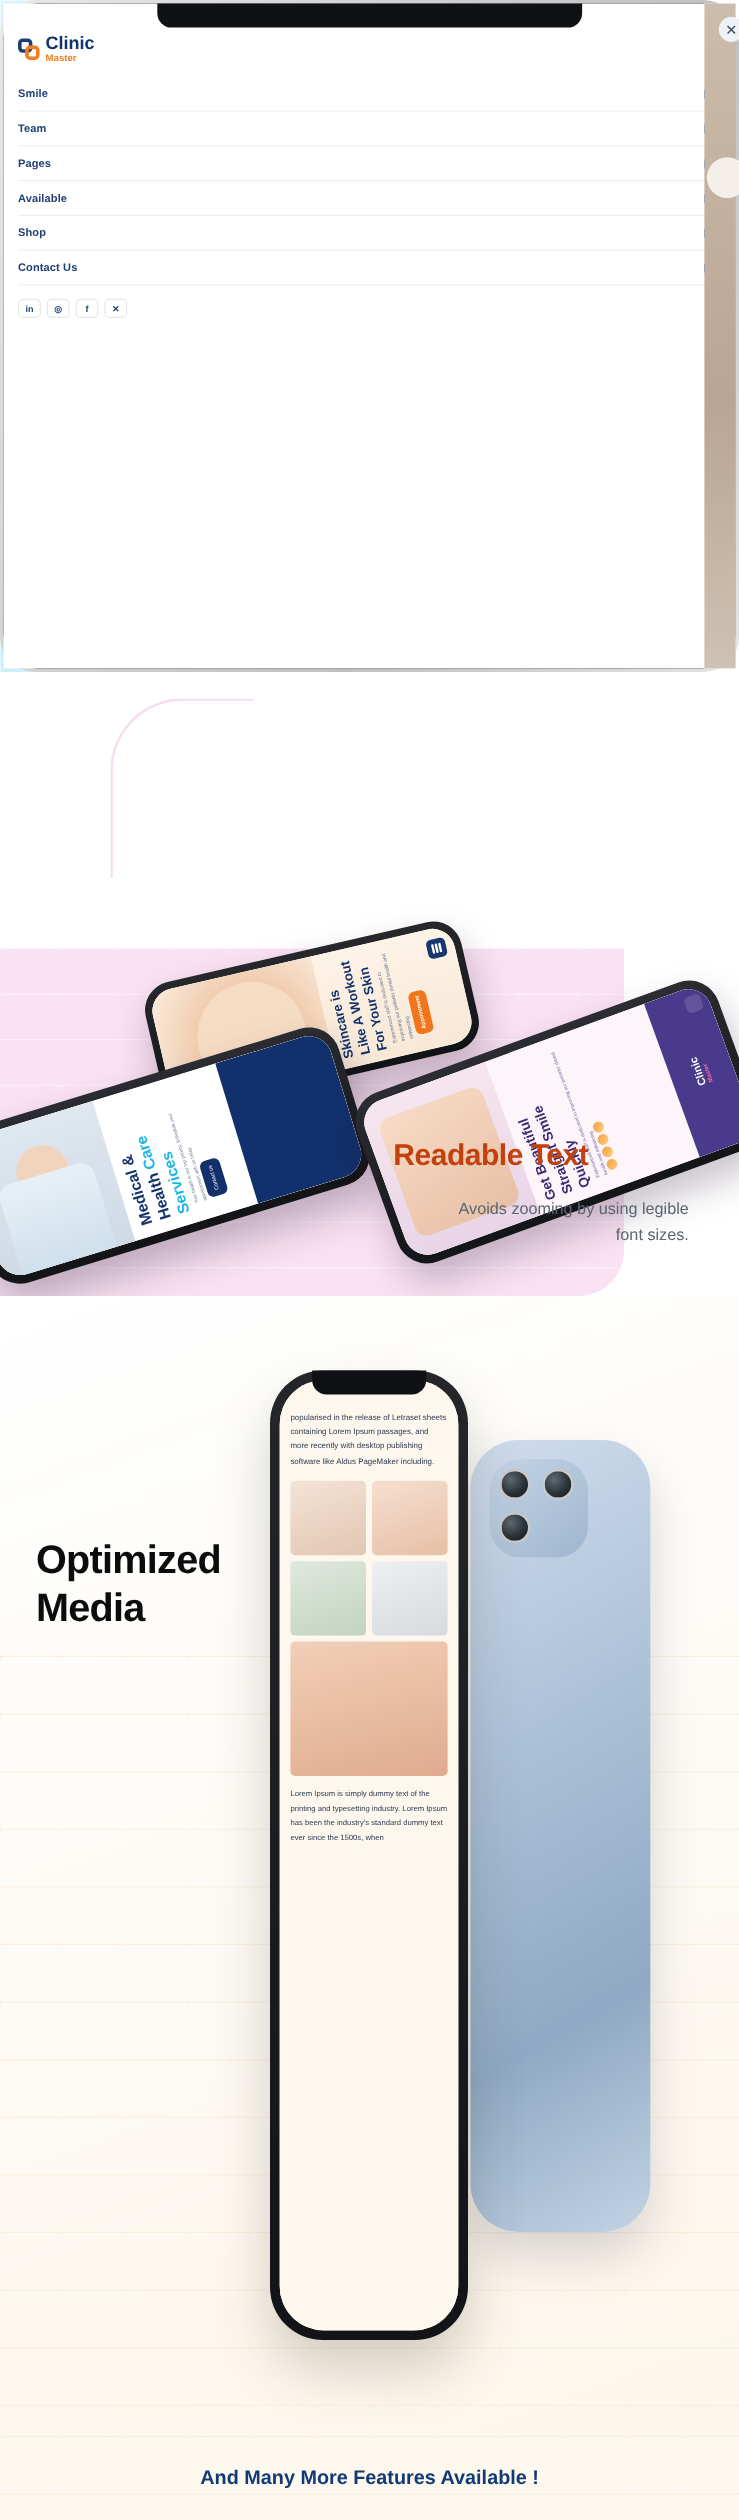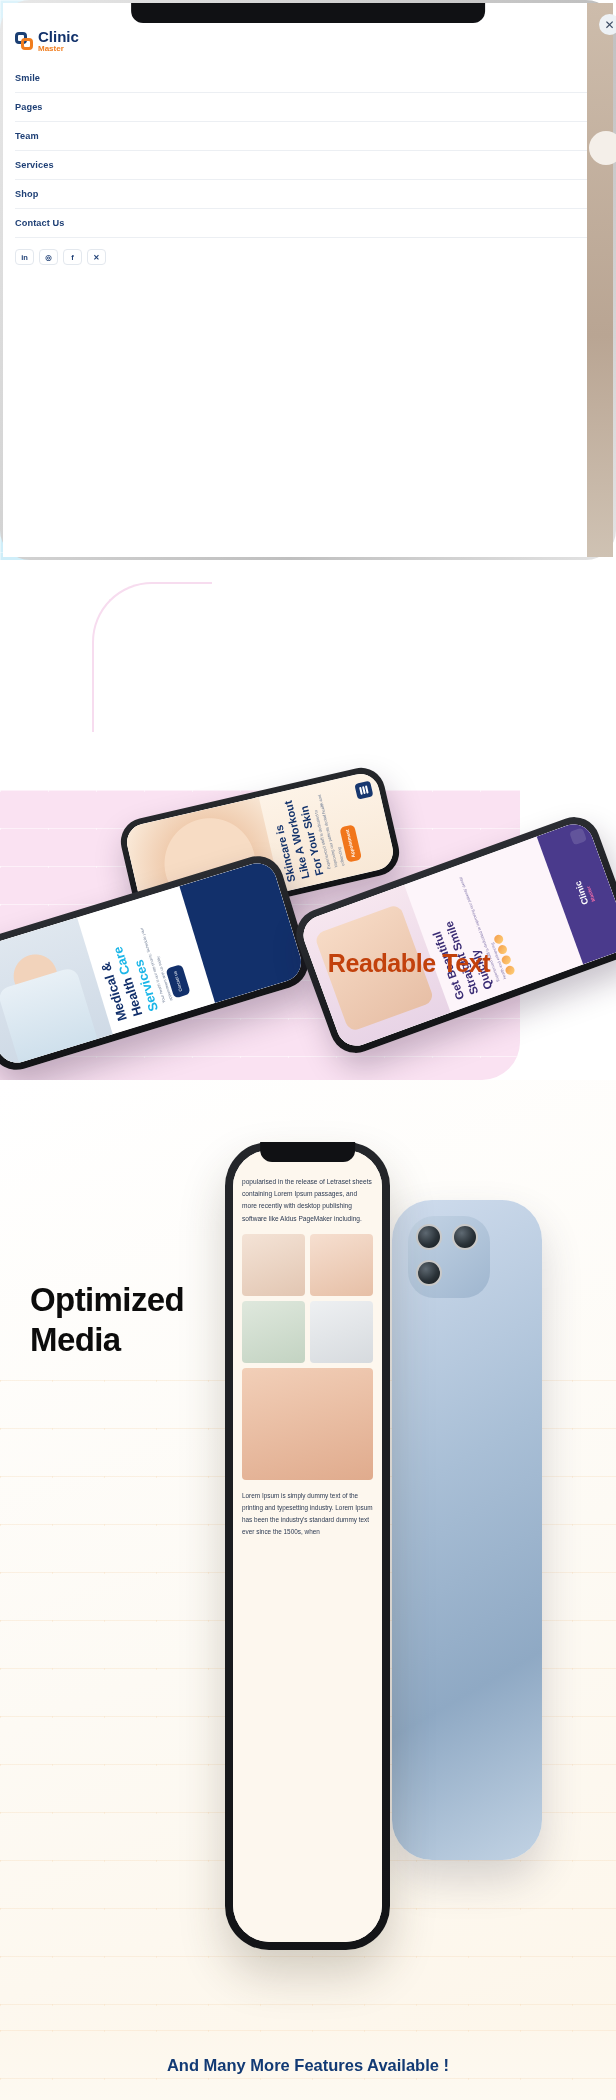--- a/index.html
+++ b/index.html
@@ -472,29 +472,29 @@
                   <s>Master</s>
                 </span>
               </div>
             </div>
             <div class="menu-list">
               <div class="menu-item">
                 <span>Smile</span>
                 <span class="arw">❯</span>
               </div>
               <div class="menu-item">
+                <span>Team</span>
+                <span class="arw">❯</span>
+              </div>
+              <div class="menu-item">
                 <span>Pages</span>
                 <span class="arw">❯</span>
               </div>
               <div class="menu-item">
-                <span>Team</span>
-                <span class="arw">❯</span>
-              </div>
-              <div class="menu-item">
-                <span>Services</span>
+                <span>Available</span>
                 <span class="arw">❯</span>
               </div>
               <div class="menu-item">
                 <span>Shop</span>
                 <span class="arw">❯</span>
               </div>
               <div class="menu-item">
                 <span>Contact Us</span>
                 <span class="arw">❯</span>
               </div>
@@ -579,20 +579,24 @@
         </div>
         <div class="r2-img">
             <div class="p2"></div>
           </div>
       </div>
     </div>
   </div>
 
   <div class="sec2-text">
     <div class="head-dark">Readable Text</div>
+    <div class="sub-dark">
+      <span>Avoids zooming by using legible</span><br>
+      <span>font sizes.</span>
+    </div>
   </div>
 </div>
 
 <div class="sec3">
   <div class="sec3-bg"></div>
 
   <div class="p-blue">
     <div class="cam">
       <div class="lens" style="left:8px;top:8px;"></div>
       <div class="lens" style="left:44px;top:8px;"></div>

